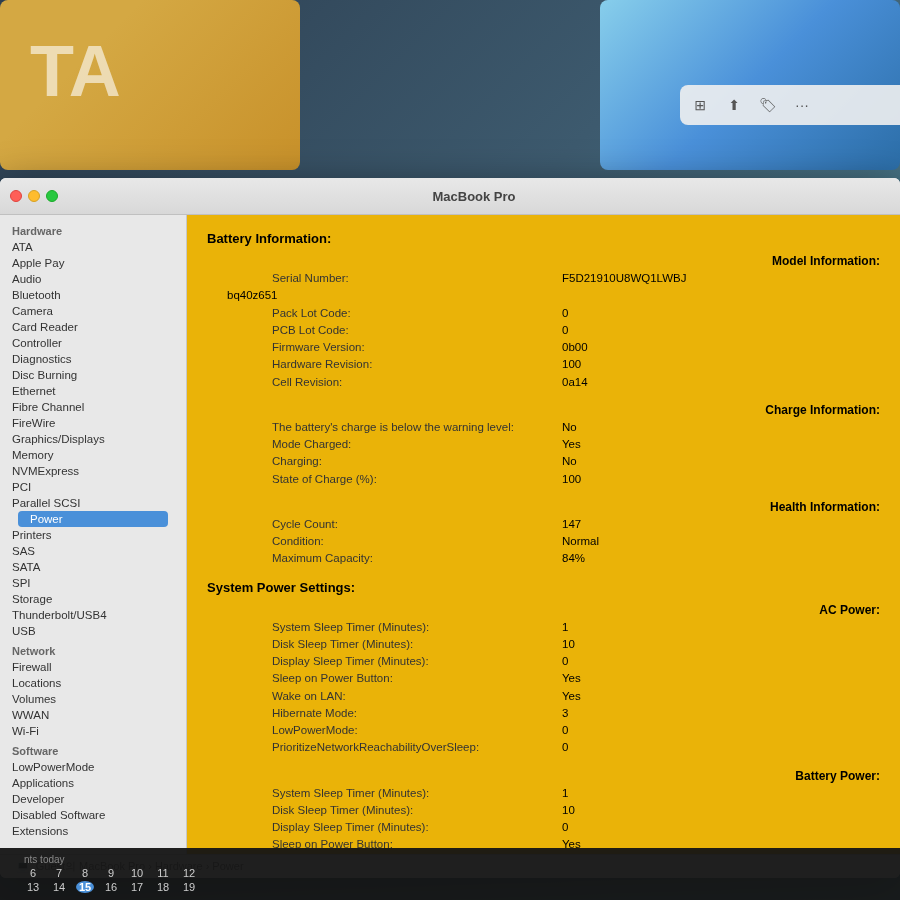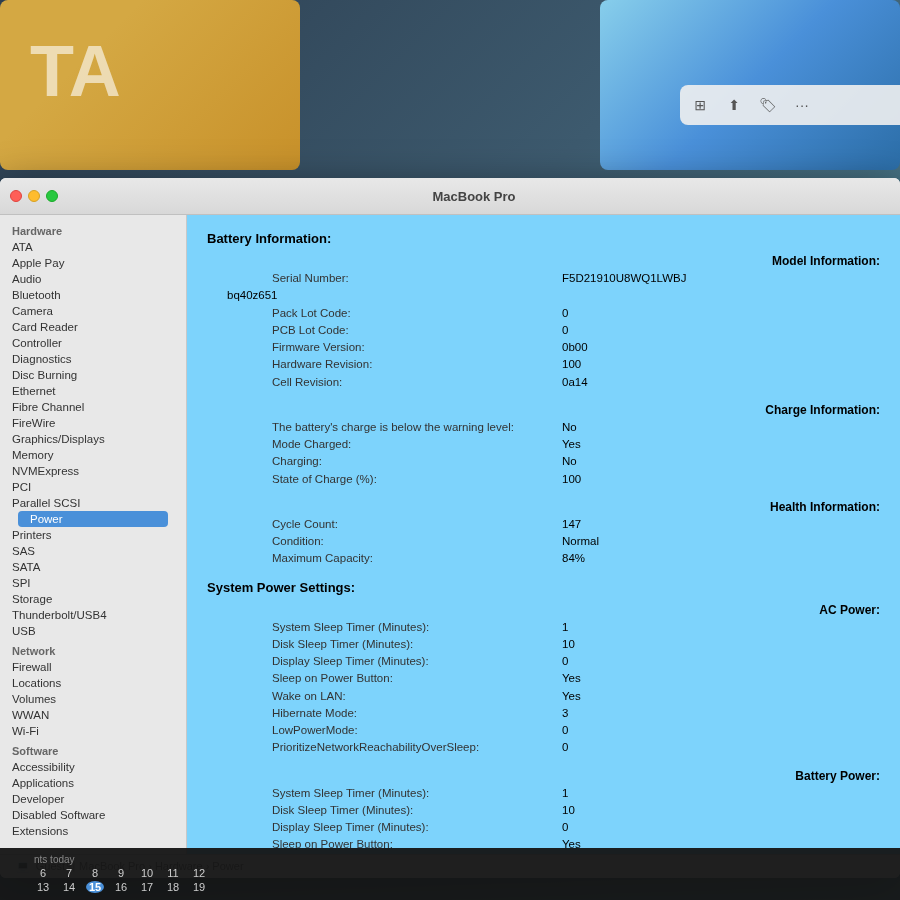--- a/index.html
+++ b/index.html
@@ -139,21 +139,21 @@
       padding: 6px 10px 2px 12px;
       font-size: 11px;
       font-weight: 700;
       color: #666;
       text-transform: none;
     }
 
     
     .content-area {
       flex: 1;
-      background: #7dd3fc;
+      background: #eab308;
       overflow-y: auto;
       padding: 16px 20px;
     }
 
     .section-title {
       font-size: 13px;
       font-weight: 700;
       color: #000;
       margin-bottom: 8px;
     }
@@ -204,21 +204,21 @@
     }
 
     
     .taskbar {
       position: absolute;
       bottom: 0; left: 0; right: 0;
       height: 52px;
       background: rgba(20,20,20,0.95);
       display: flex;
       align-items: center;
-      padding: 0 34px;
+      padding: 0 24px;
       gap: 20px;
     }
 
     .calendar-widget {
       color: white;
       font-size: 11px;
     }
 
     .calendar-row {
       display: flex;
@@ -315,21 +315,21 @@
       <div class="sidebar-item">USB</div>
 
       <div class="sidebar-section-header">Network</div>
       <div class="sidebar-item">Firewall</div>
       <div class="sidebar-item">Locations</div>
       <div class="sidebar-item">Volumes</div>
       <div class="sidebar-item">WWAN</div>
       <div class="sidebar-item">Wi-Fi</div>
 
       <div class="sidebar-section-header">Software</div>
-      <div class="sidebar-item">Accessibility</div>
+      <div class="sidebar-item">LowPowerMode</div>
       <div class="sidebar-item">Applications</div>
       <div class="sidebar-item">Developer</div>
       <div class="sidebar-item">Disabled Software</div>
       <div class="sidebar-item">Extensions</div>
     </div>
 
     <div class="content-area">
 
       <div class="section-title">Battery Information:</div>
 

